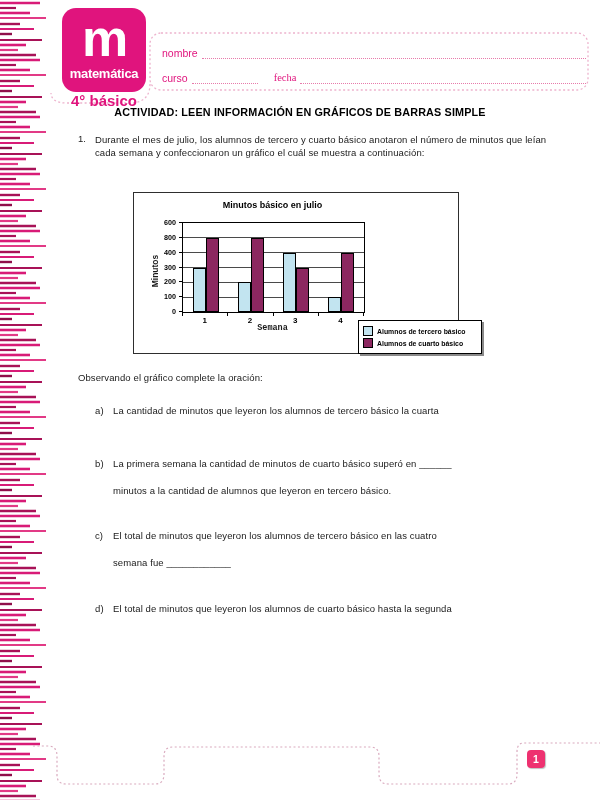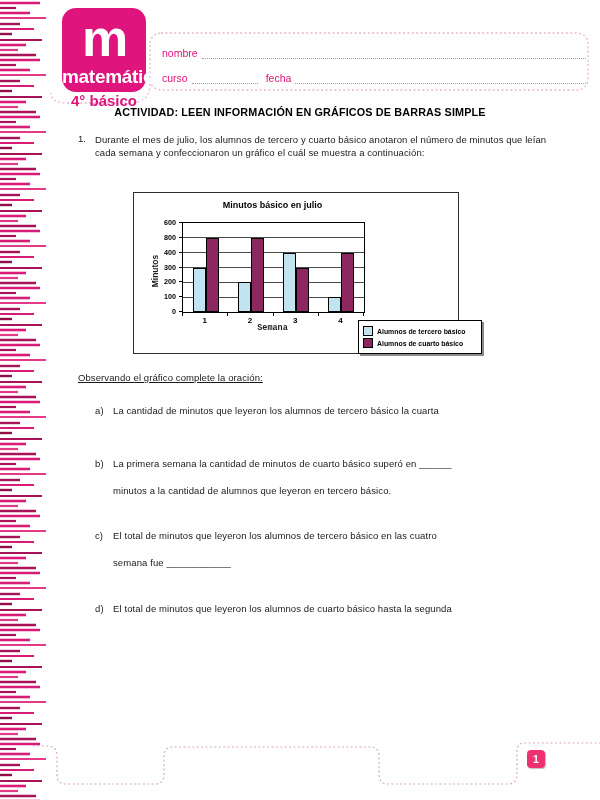--- a/index.html
+++ b/index.html
@@ -6,32 +6,32 @@
   #page{position:relative;width:600px;height:800px;background:#fff;overflow:hidden;
         font-family:"Liberation Sans",sans-serif;color:#1a1a1a;}
 
   
   #scribble{position:absolute;left:0;top:0;width:55px;height:800px;}
 
   
   #logo-box{position:absolute;left:62px;top:8px;width:84px;height:84px;background:#e0147d;
             border-radius:14px;text-align:center;}
   #logo-letter{font-size:52px;font-weight:700;color:#fff;line-height:52px;margin-top:4px;letter-spacing:-2px;}
-  #logo-subject{font-size:19px;font-weight:600;color:#fff;letter-spacing:-0.3px;margin-top:2px;}
+  #logo-subject{font-size:13px;font-weight:600;color:#fff;letter-spacing:-0.3px;margin-top:2px;}
   #logo-grade{position:absolute;left:54px;top:92px;width:100px;text-align:center;
               font-size:15px;font-weight:700;color:#e0147d;}
   #header-dashes{position:absolute;left:0;top:0;width:600px;height:120px;pointer-events:none;}
   .hfield{position:absolute;display:flex;align-items:center;}
   .hfield .lbl{font-size:10.5px;color:#e0147d;font-weight:500;padding-right:4px;}
   .dotline{border-bottom:1.6px dotted #e87aab;height:12px;}
   .grow{flex:1;}
   #field-nombre{left:162px;top:46px;width:424px;}
   #field-curso-fecha{left:162px;top:71px;width:424px;}
   .fixed68{width:66px;}
-  .ml8{margin-left:8px;}
+  .ml8{margin-left:16px;font-family:Liberation Serif, serif;}
 
   
   #activity-title{position:absolute;left:40px;top:106px;width:520px;text-align:center;
                   font-size:10.8px;font-weight:700;letter-spacing:0.15px;color:#000;}
 
   
   #q1-number{position:absolute;left:78px;top:133px;font-size:9.5px;}
   #q1-text{position:absolute;left:95px;top:133px;width:452px;font-size:9.5px;line-height:13px;letter-spacing:0.1px;}
 
   
@@ -50,21 +50,21 @@
                font-size:8.5px;font-weight:700;transform:rotate(-90deg);transform-origin:center;}
   #xlabel-axis{position:absolute;left:48px;top:130px;width:181px;text-align:center;
                font-size:8.5px;font-weight:700;font-family:Liberation Mono, monospace;}
   #legend{position:absolute;left:358px;top:320px;width:114px;background:#fff;border:1px solid #000;
           box-shadow:2px 2px 0 0 #8a8a8a;padding:3px 4px;}
   .legend-row{display:flex;align-items:center;margin:2px 0;}
   .legend-swatch{width:8px;height:8px;border:1px solid #000;margin-right:4px;flex:none;}
   .legend-label{font-size:6.9px;font-weight:600;color:#000;white-space:nowrap;}
 
   
-  #instruction{position:absolute;left:78px;top:372px;font-size:9.5px;letter-spacing:0.1px;text-decoration:underline;}
+  #instruction{position:absolute;left:78px;top:372px;font-size:9.5px;letter-spacing:0.1px;}
   .item{position:absolute;left:95px;width:460px;font-size:9.5px;line-height:12px;letter-spacing:0.1px;}
   .item .item-label{position:absolute;left:0;top:0;}
   .item .l1{margin-left:18px;}
   .item .l2{margin-left:18px;margin-top:15px;}
   #item-a{top:405px;} #item-b{top:458px;} #item-c{top:530px;} #item-d{top:603px;}
 
   
   #footer-dashes{position:absolute;left:0;top:730px;width:600px;height:70px;pointer-events:none;}
   #footer-logo{position:absolute;left:403px;top:754px;width:120px;height:26px;}
   #footer-logo-circle{position:absolute;left:0;top:0;width:22px;height:22px;border-radius:50%;background:#1878be;}

